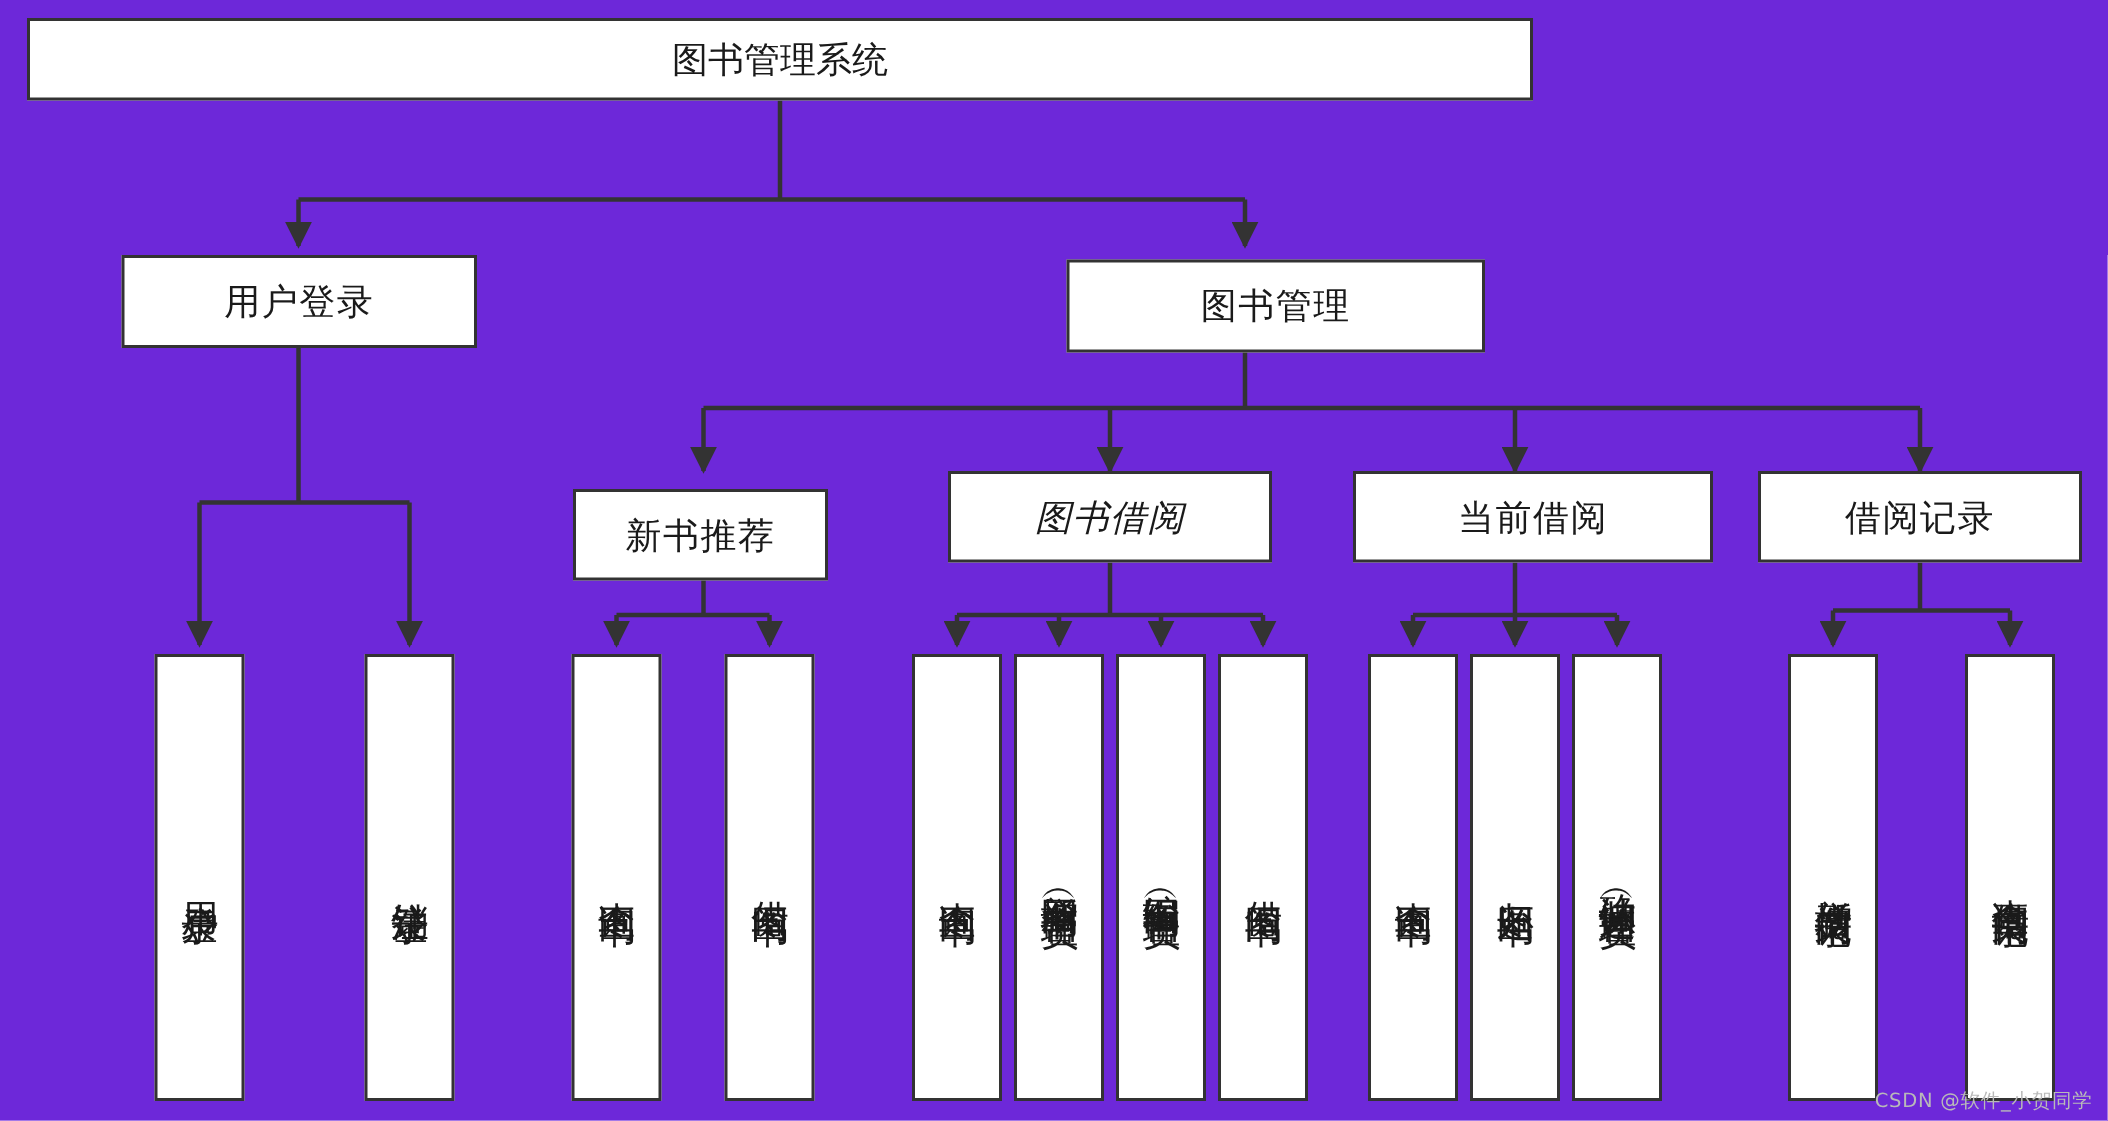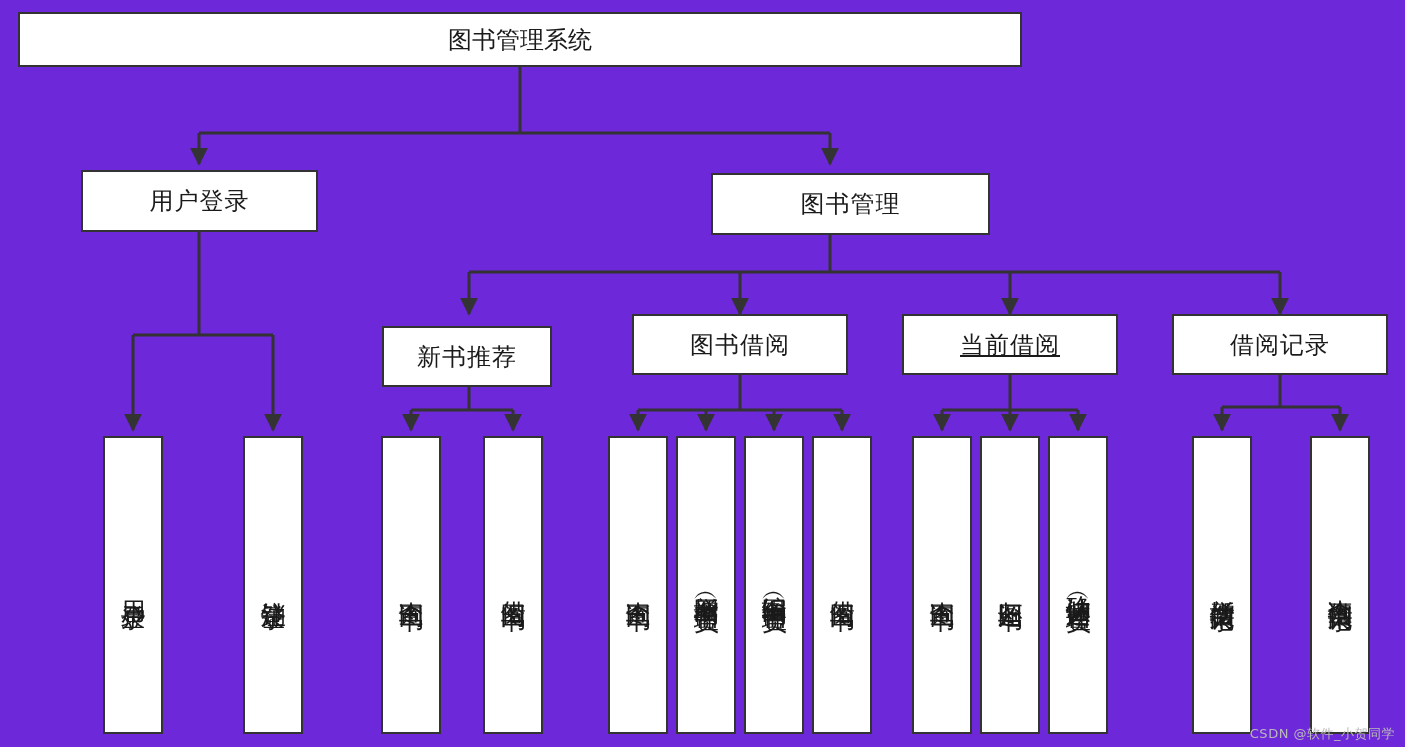--- a/index.html
+++ b/index.html
@@ -90,24 +90,24 @@
   <div class="node h" style="left:81px;top:170px;width:237px;height:62px;">
     <span>用户登录</span>
   </div>
   <div class="node h" style="left:711px;top:173px;width:279px;height:62px;">
     <span>图书管理</span>
   </div>
 
   <div class="node h" style="left:362px;top:326px;width:170px;height:61px;margin-left:20px;">
     <span>新书推荐</span>
   </div>
-  <div class="node h" style="left:632px;top:314px;width:216px;height:61px;">
+  <div class="node h" style="left:632px;top:314px;width:216px;height:61px;font-style:italic;">
     <span>图书借阅</span>
   </div>
-  <div class="node h" style="left:902px;top:314px;width:216px;height:61px;text-decoration:underline;">
+  <div class="node h" style="left:902px;top:314px;width:240px;height:61px;">
     <span>当前借阅</span>
   </div>
   <div class="node h" style="left:1172px;top:314px;width:216px;height:61px;justify-content:center;">
     <span>借阅记录</span>
   </div>
 
   <div class="node v" style="left:103px;top:436px;width:60px;height:298px;">
     <span>用户登录</span>
   </div>
   <div class="node v" style="left:243px;top:436px;width:60px;height:298px;">

